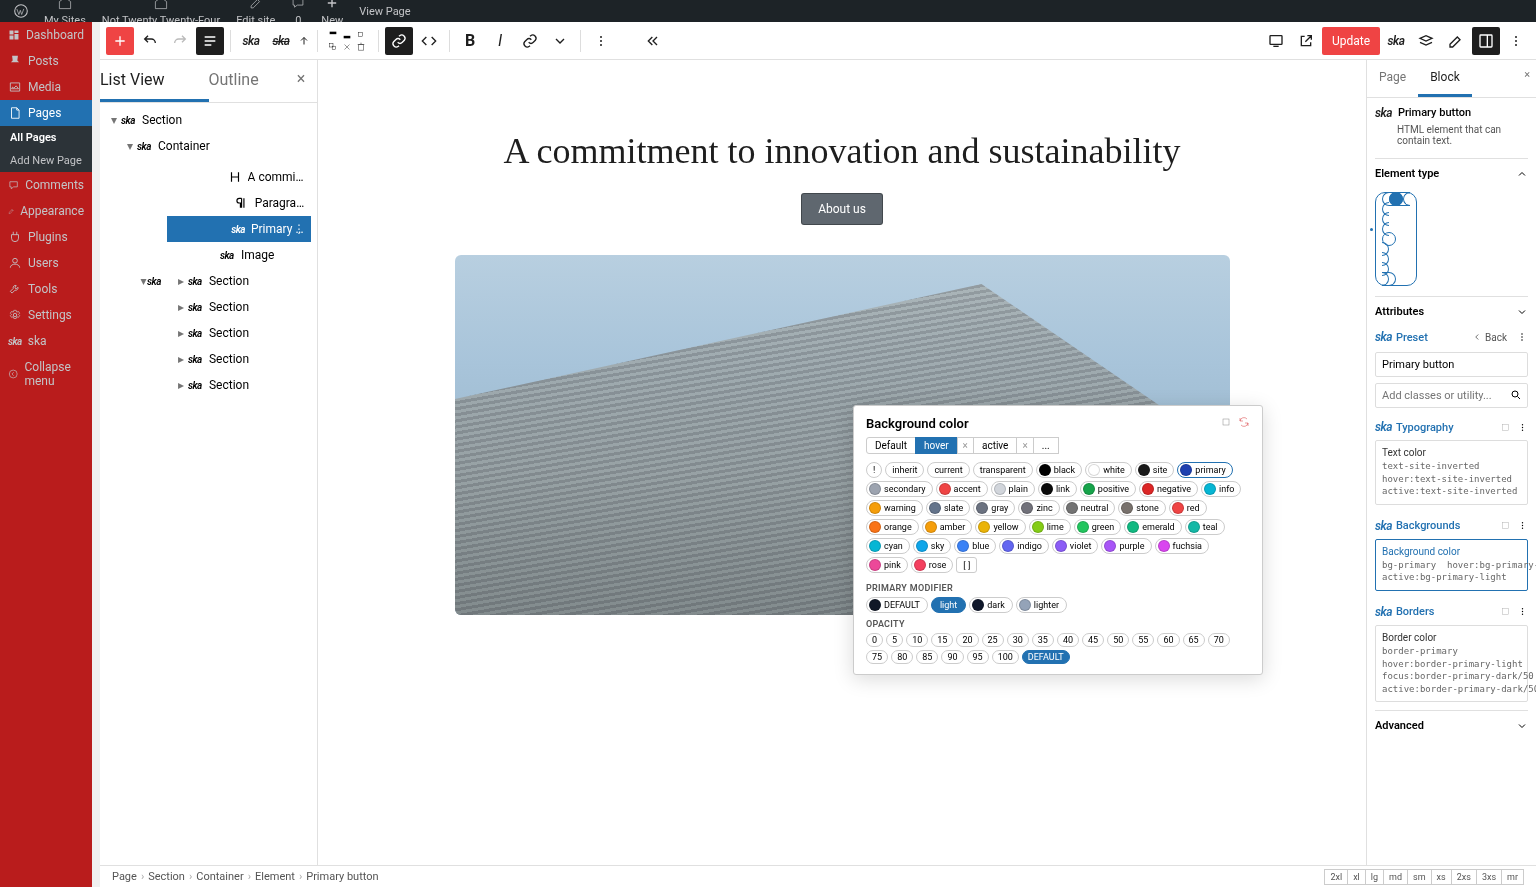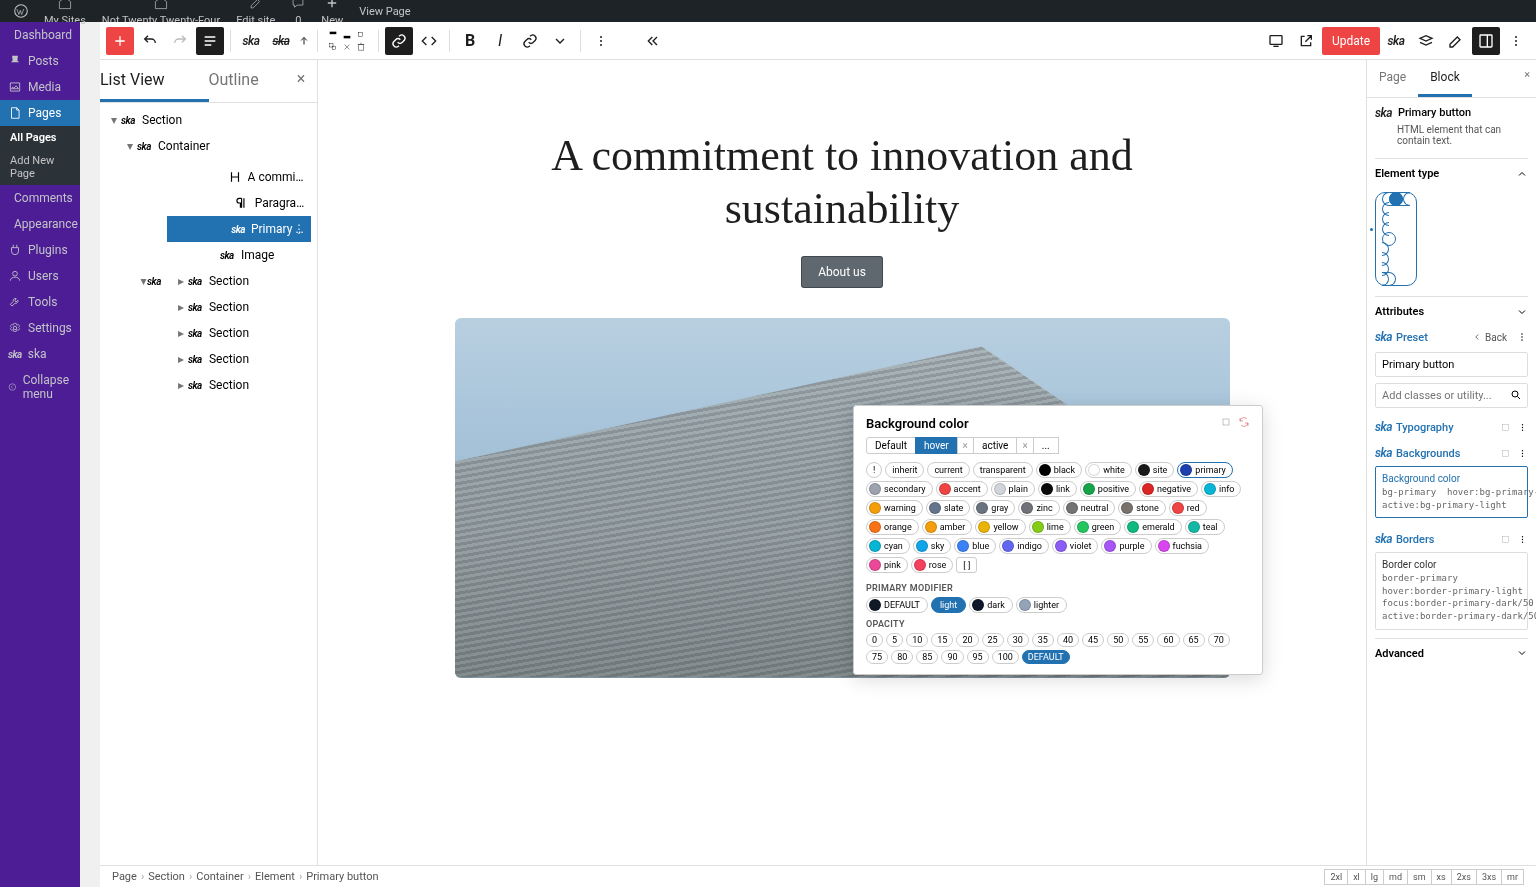--- a/index.html
+++ b/index.html
@@ -4,21 +4,21 @@
 <style>
 * { margin: 0; padding: 0; box-sizing: border-box; font-family: -apple-system, BlinkMacSystemFont, "Segoe UI", Roboto, sans-serif; }
 body { background: #f0f0f0; width: 1536px; height: 887px; overflow: hidden; position: relative; }
 
 
 .admin-bar { height: 22px; background: #1d2327; color: #c3c4c7; display: flex; align-items: center; font-size: 11px; padding: 0 6px; }
 .admin-bar-item { display: flex; align-items: center; gap: 4px; padding: 0 8px; cursor: pointer; flex-direction: column; }
 .ab-icon { width: 14px; height: 14px; fill: currentColor; }
 
 
-.wp-sidebar { position: absolute; top: 22px; left: 0; width: 80px; height: calc(100% - 22px); background: #4c1d95; color: #c3c4c7; font-size: 12px; overflow: hidden; }
+.wp-sidebar { position: absolute; top: 22px; left: 0; width: 92px; height: calc(100% - 22px); background: #b91c1c; color: #c3c4c7; font-size: 12px; overflow: hidden; }
 .wp-menu-item { display: flex; align-items: center; gap: 6px; padding: 6px 8px; cursor: pointer; }
 .wp-menu-item.active { background: #2271b1; color: #fff; }
 .wp-submenu { background: #2c3338; font-size: 11px; }
 .wp-submenu .wp-menu-item { padding: 5px 10px; font-size: 11px; }
 .wp-submenu .wp-menu-item.sub-active { color: #fff; font-weight: 600; }
 
 
 .editor { position: absolute; top: 22px; left: 100px; right: 0; bottom: 0; display: flex; flex-direction: column; background: #fff; }
 
 
@@ -45,21 +45,21 @@
 .tree-item { display: flex; align-items: center; padding: 5px 6px; cursor: pointer; position: relative; }
 .tree-item.selected { background: #2271b1; color: #fff; }
 .tree-toggle { width: 12px; display: flex; justify-content: center; color: #757575; }
 .tree-item.selected .tree-toggle { color: #fff; }
 .tree-icon { width: 16px; height: 16px; margin-right: 6px; display: flex; align-items: center; justify-content: center; }
 .tree-more { position: absolute; right: 6px; color: rgba(255,255,255,0.8); }
 
 
 .canvas-wrap { flex: 1; background: #fff; overflow-y: auto; position: relative; }
 .canvas-content { padding: 70px 60px; max-width: 900px; margin: 0 auto; text-align: center; }
-.page-heading { font-family: Georgia, serif; font-size: 44px; font-weight: 400; color: #1e1e1e; line-height: 1.2; margin-bottom: 20px; }
+.page-heading { font-family: Georgia, serif; font-size: 36px; font-weight: 400; color: #1e1e1e; line-height: 1.2; margin-bottom: 20px; }
 .page-text { font-size: 13px; color: #555; line-height: 1.6; margin-bottom: 24px; }
 .about-btn { display: inline-block; background: #5f676f; color: #fff; padding: 8px 16px; font-size: 12px; border-radius: 3px; cursor: pointer; border: 1px solid rgba(0,0,0,0.3); }
 .canvas-image { width: 775px; height: 360px; background: linear-gradient(180deg, #b8cfe0 0%, #a8c4da 30%, #8aa8bc 100%); margin: 30px auto 0; border-radius: 6px; position: relative; overflow: hidden; }
 .building-overlay { position:absolute; inset:0; background: repeating-linear-gradient(-10deg, rgba(90,70,50,0.35) 0 3px, rgba(150,120,80,0.25) 3px 6px), linear-gradient(180deg, transparent 0%, rgba(150,170,185,0.6) 60%, rgba(120,140,155,0.8) 100%); clip-path: polygon(0 40%, 68% 8%, 100% 55%, 100% 100%, 0 100%); }
 
 
 .settings-panel { width: 170px; border-left: 1px solid #e0e0e0; background: #fff; display: flex; flex-direction: column; font-size: 11px; }
 .sp-tabs { display: flex; border-bottom: 1px solid #e0e0e0; position: relative; }
 .sp-tab { padding: 10px 12px; font-size: 12px; color: #757575; cursor: pointer; }
 .sp-tab.active { color: #1e1e1e; border-bottom: 3px solid #2271b1; }
@@ -673,20 +673,26 @@
             <svg width="11" height="11" viewBox="0 0 24 24" style="cursor:pointer">
                 <rect x="6" y="6" width="12" height="12" fill="none" stroke="currentColor"></rect>
               </svg>
             <svg width="11" height="11" viewBox="0 0 24 24" style="cursor:pointer">
                 <circle cx="12" cy="6" r="1.5"></circle>
                 <circle cx="12" cy="12" r="1.5"></circle>
                 <circle cx="12" cy="18" r="1.5"></circle>
               </svg>
           </div>
         </div>
+        <div class="sp-prop-group">
+          <div class="sp-prop-title">Text color</div>
+          <div class="sp-prop-code" style="white-space:pre">text-site-inverted
+hover:text-site-inverted
+active:text-site-inverted</div>
+        </div>
 
         <div class="sp-row-header">
           <div class="sp-row-left">
               <span class="tb-ska">ska</span>
               <span>Backgrounds</span>
             </div>
           <div class="sp-row-actions">
             <svg width="11" height="11" viewBox="0 0 24 24" style="cursor:pointer">
                 <rect x="6" y="6" width="12" height="12" fill="none" stroke="currentColor"></rect>
               </svg>

